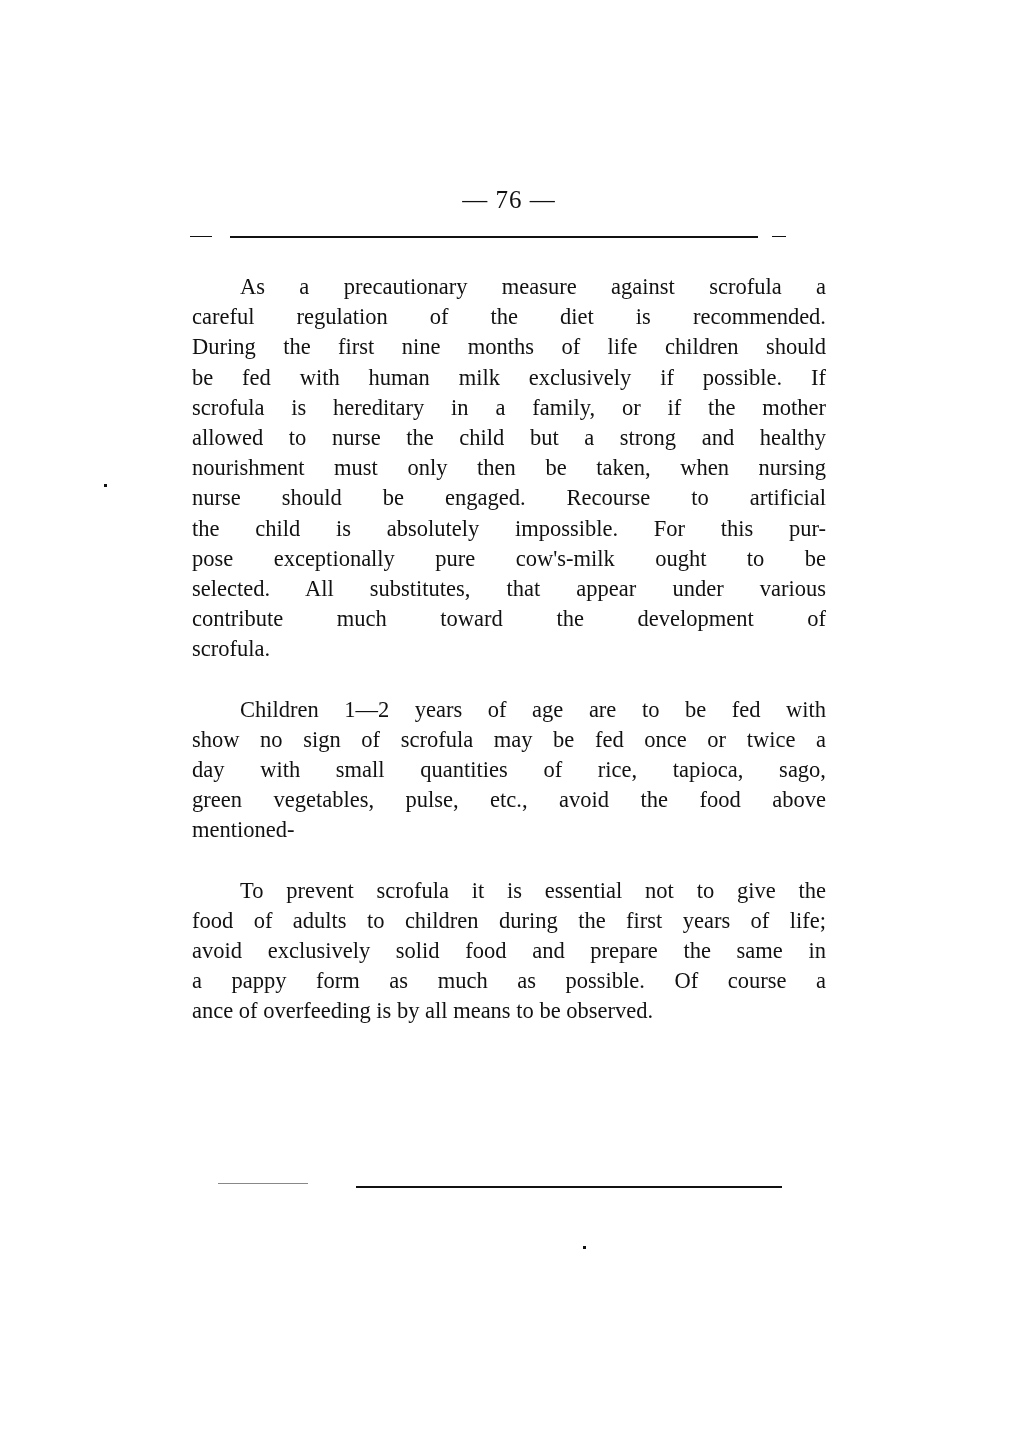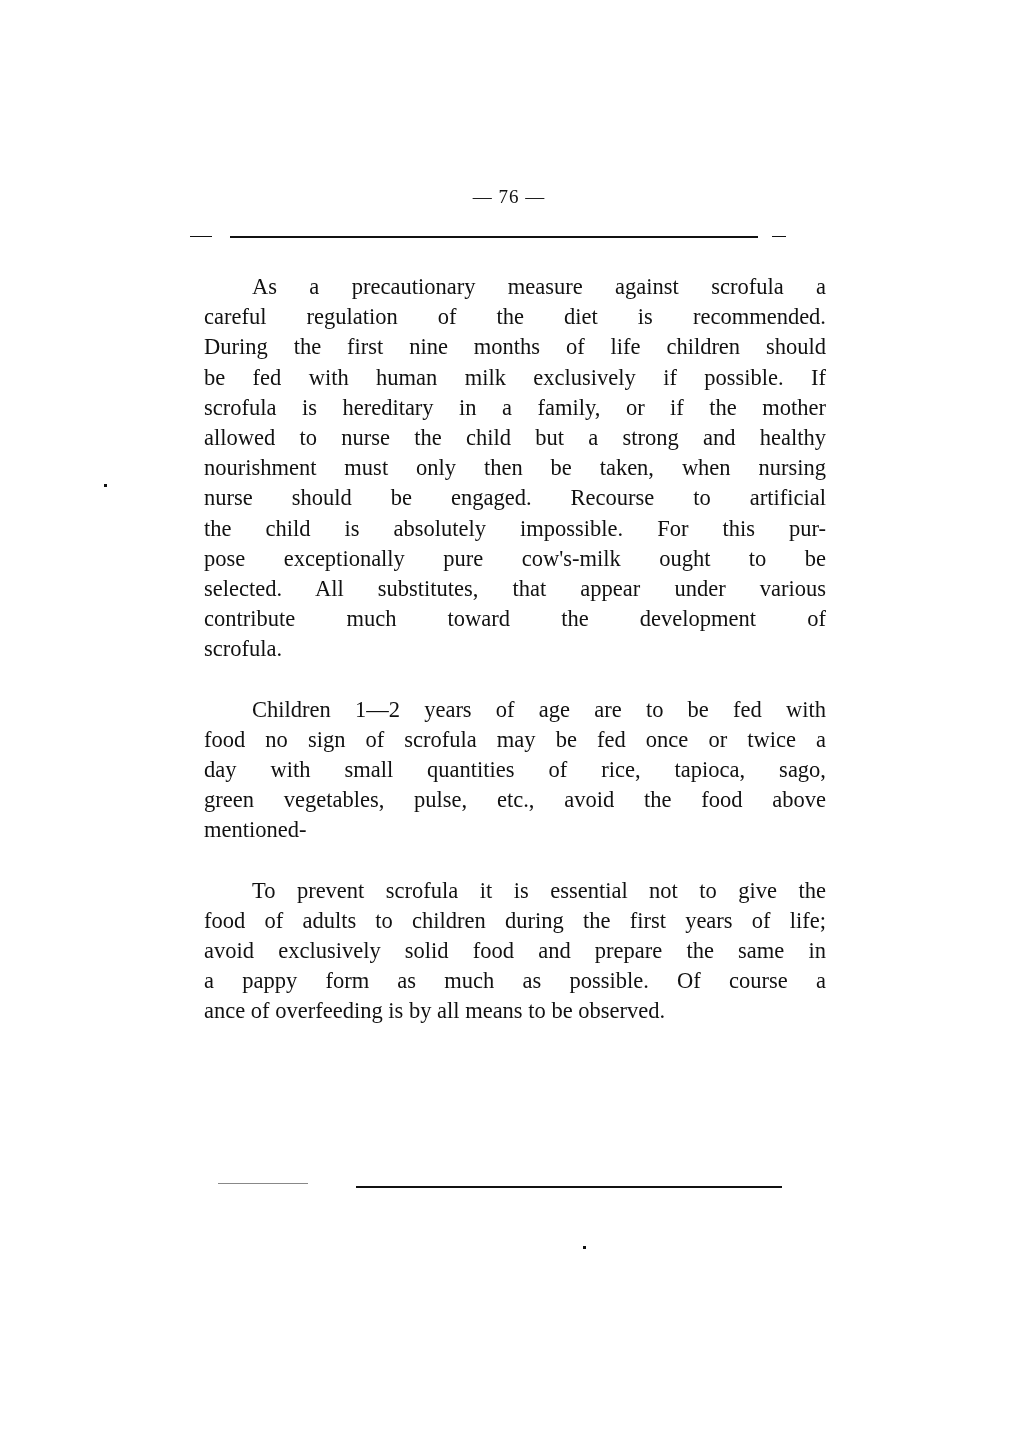--- a/index.html
+++ b/index.html
@@ -14,21 +14,21 @@
     overflow: hidden;
     color: #111111;
     font-family: "Liberation Serif", "DejaVu Serif", serif;
   }
   .page-number {
     position: absolute;
     top: 186px;
     left: 0;
     width: 1018px;
     text-align: center;
-    font-size: 19px;
+    font-size: 25px;
     letter-spacing: 1px;
   }
   .rule {
     position: absolute;
     height: 1px;
     background: #111;
   }
   .rule.top-a { top: 236px; left: 230px; width: 528px; height: 2px; }
   .rule.top-b { top: 236px; left: 190px; width: 22px; height: 1px; }
   .rule.top-c { top: 236px; left: 772px; width: 14px; height: 1px; }
@@ -40,21 +40,21 @@
 
   .body-text {
     position: absolute;
     top: 272px;
     left: 192px;
     width: 634px;
     font-size: 22.5px;
     line-height: 30.2px;
   }
   .para {
-    margin: 0 0 30px 12px;
+    margin: 0 0 30px 0;
     text-align: justify;
     text-indent: 48px;
   }
   .line {
     display: block;
     text-align: justify;
     text-align-last: justify;
     white-space: nowrap;
   }
   .line.last {
@@ -88,21 +88,21 @@
     <span class="line">nurse should be engaged. Recourse to artificial</span>
     <span class="line">the child is absolutely impossible. For this pur-</span>
     <span class="line">pose exceptionally pure cow's-milk ought to be</span>
     <span class="line">selected. All substitutes, that appear under various</span>
     <span class="line">contribute much toward the development of</span>
     <span class="line last">scrofula.</span>
   </div>
 
   <div class="para">
     <span class="line">Children 1—2 years of age are to be fed with</span>
-    <span class="line">food no sign of scrofula may be fed once or twice a</span>
+    <span class="line">show no sign of scrofula may be fed once or twice a</span>
     <span class="line">day with small quantities of rice, tapioca, sago,</span>
     <span class="line">green vegetables, pulse, etc., avoid the food above</span>
     <span class="line last">mentioned-</span>
   </div>
 
   <div class="para">
     <span class="line">To prevent scrofula it is essential not to give the</span>
     <span class="line">food of adults to children during the first years of life;</span>
     <span class="line">avoid exclusively solid food and prepare the same in</span>
     <span class="line">a pappy form as much as possible. Of course a</span>

